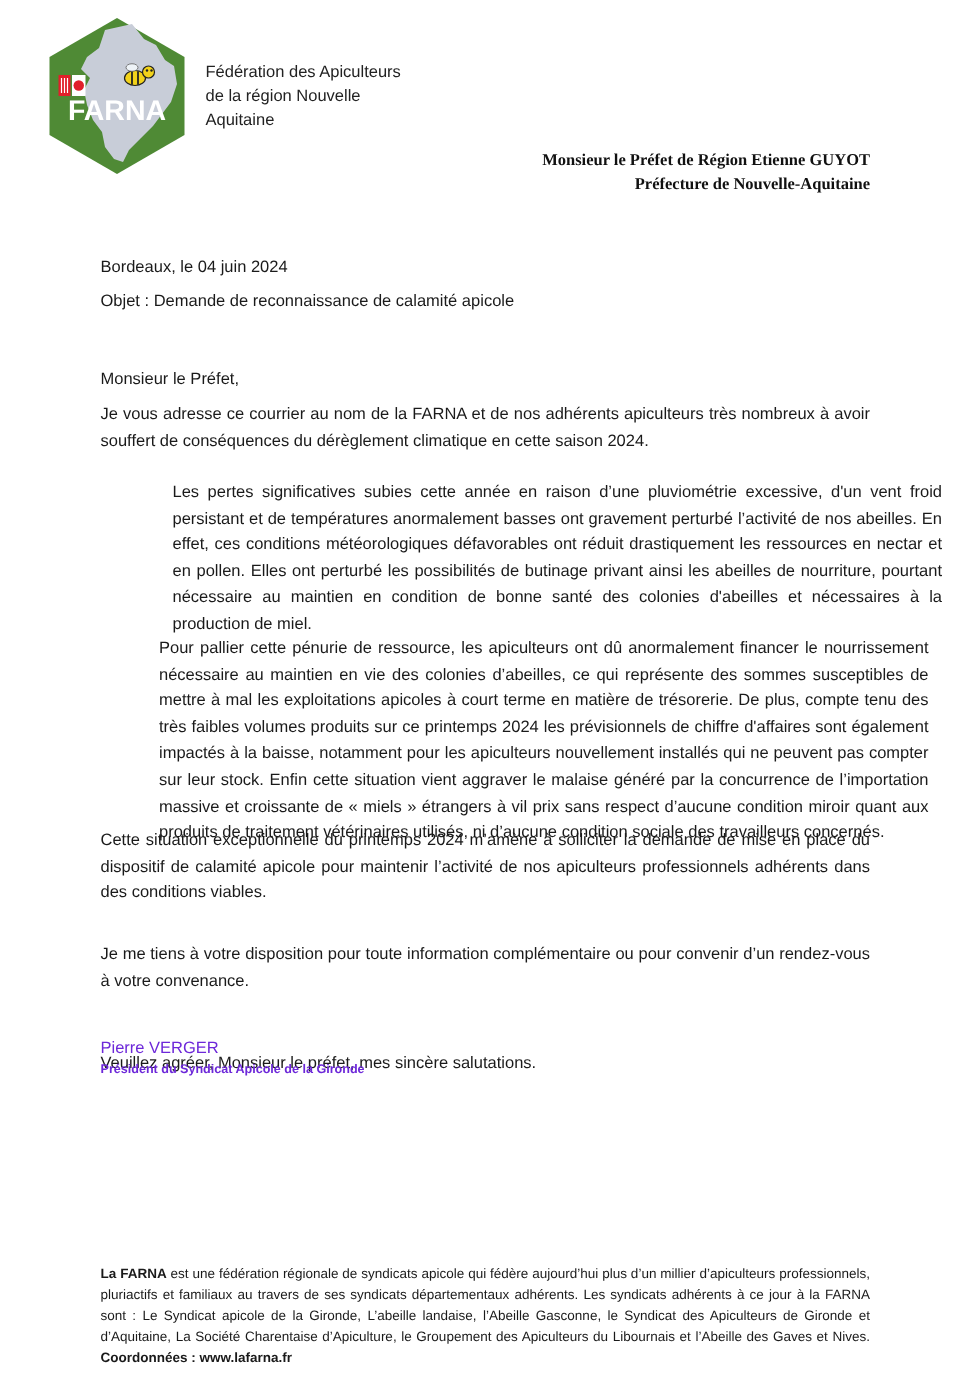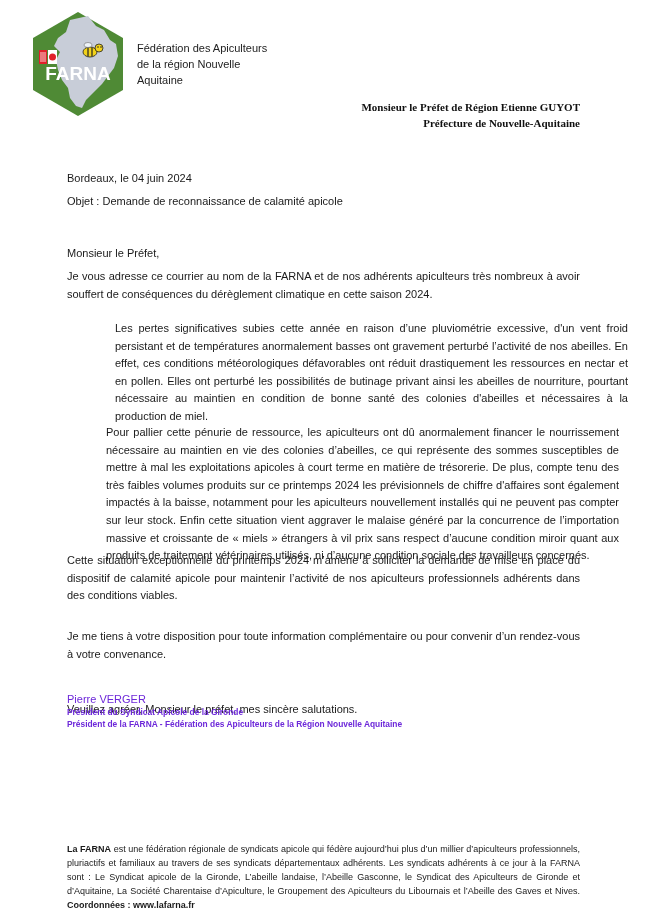--- a/index.html
+++ b/index.html
@@ -76,16 +76,15 @@
 <div class="body-wrap p1 just">Je vous adresse ce courrier au nom de la FARNA et de nos adhérents apiculteurs très nombreux à avoir souffert de conséquences du dérèglement climatique en cette saison 2024.</div>
 <div class="body-wrap p2 just">Les pertes significatives subies cette année en raison d’une pluviométrie excessive, d'un vent froid persistant et de températures anormalement basses ont gravement perturbé l’activité de nos abeilles. En effet, ces conditions météorologiques défavorables ont réduit drastiquement les ressources en nectar et en pollen. Elles ont perturbé les possibilités de butinage privant ainsi les abeilles de nourriture, pourtant nécessaire au maintien en condition de bonne santé des colonies d'abeilles et nécessaires à la production de miel.</div>
 <div class="body-wrap p3 just">Pour pallier cette pénurie de ressource, les apiculteurs ont dû anormalement financer le nourrissement nécessaire au maintien en vie des colonies d’abeilles, ce qui représente des sommes susceptibles de mettre à mal les exploitations apicoles à court terme en matière de trésorerie. De plus, compte tenu des très faibles volumes produits sur ce printemps 2024 les prévisionnels de chiffre d'affaires sont également impactés à la baisse, notamment pour les apiculteurs nouvellement installés qui ne peuvent pas compter sur leur stock. Enfin cette situation vient aggraver le malaise généré par la concurrence de l’importation massive et croissante de « miels » étrangers à vil prix sans respect d’aucune condition miroir quant aux produits de traitement vétérinaires utilisés, ni d’aucune condition sociale des travailleurs concernés.</div>
 <div class="body-wrap p4 just">Cette situation exceptionnelle du printemps 2024 m’amène à solliciter la demande de mise en place du dispositif de calamité apicole pour maintenir l’activité de nos apiculteurs professionnels adhérents dans des conditions viables.</div>
 <div class="body-wrap p5 just">Je me tiens à votre disposition pour toute information complémentaire ou pour convenir d’un rendez-vous à votre convenance.</div>
 <div class="body-wrap closing">Veuillez agréer, Monsieur le préfet, mes sincère salutations.</div>
 
 <div class="sig">
   <span class="sig-name">Pierre VERGER</span>
   <span class="sig-detail">Président du Syndicat Apicole de la Gironde</span>
-  <span class="sig-detail">Président de la FARNA - Fédération des Apiculteurs de la Région Nouvelle Aquitaine</span>
 </div>
 
 <div class="footer"><b>La FARNA</b><span> est une fédération régionale de syndicats apicole qui fédère aujourd’hui plus d’un millier d’apiculteurs professionnels, pluriactifs et familiaux au travers de ses syndicats départementaux adhérents. Les syndicats adhérents à ce jour à la FARNA sont : Le Syndicat apicole de la Gironde, L’abeille landaise, l’Abeille Gasconne, le Syndicat des Apiculteurs de Gironde et d’Aquitaine, La Société Charentaise d’Apiculture, le Groupement des Apiculteurs du Libournais et l’Abeille des Gaves et Nives. </span><b>Coordonnées : www.lafarna.fr</b></div>
 
 </body></html>

